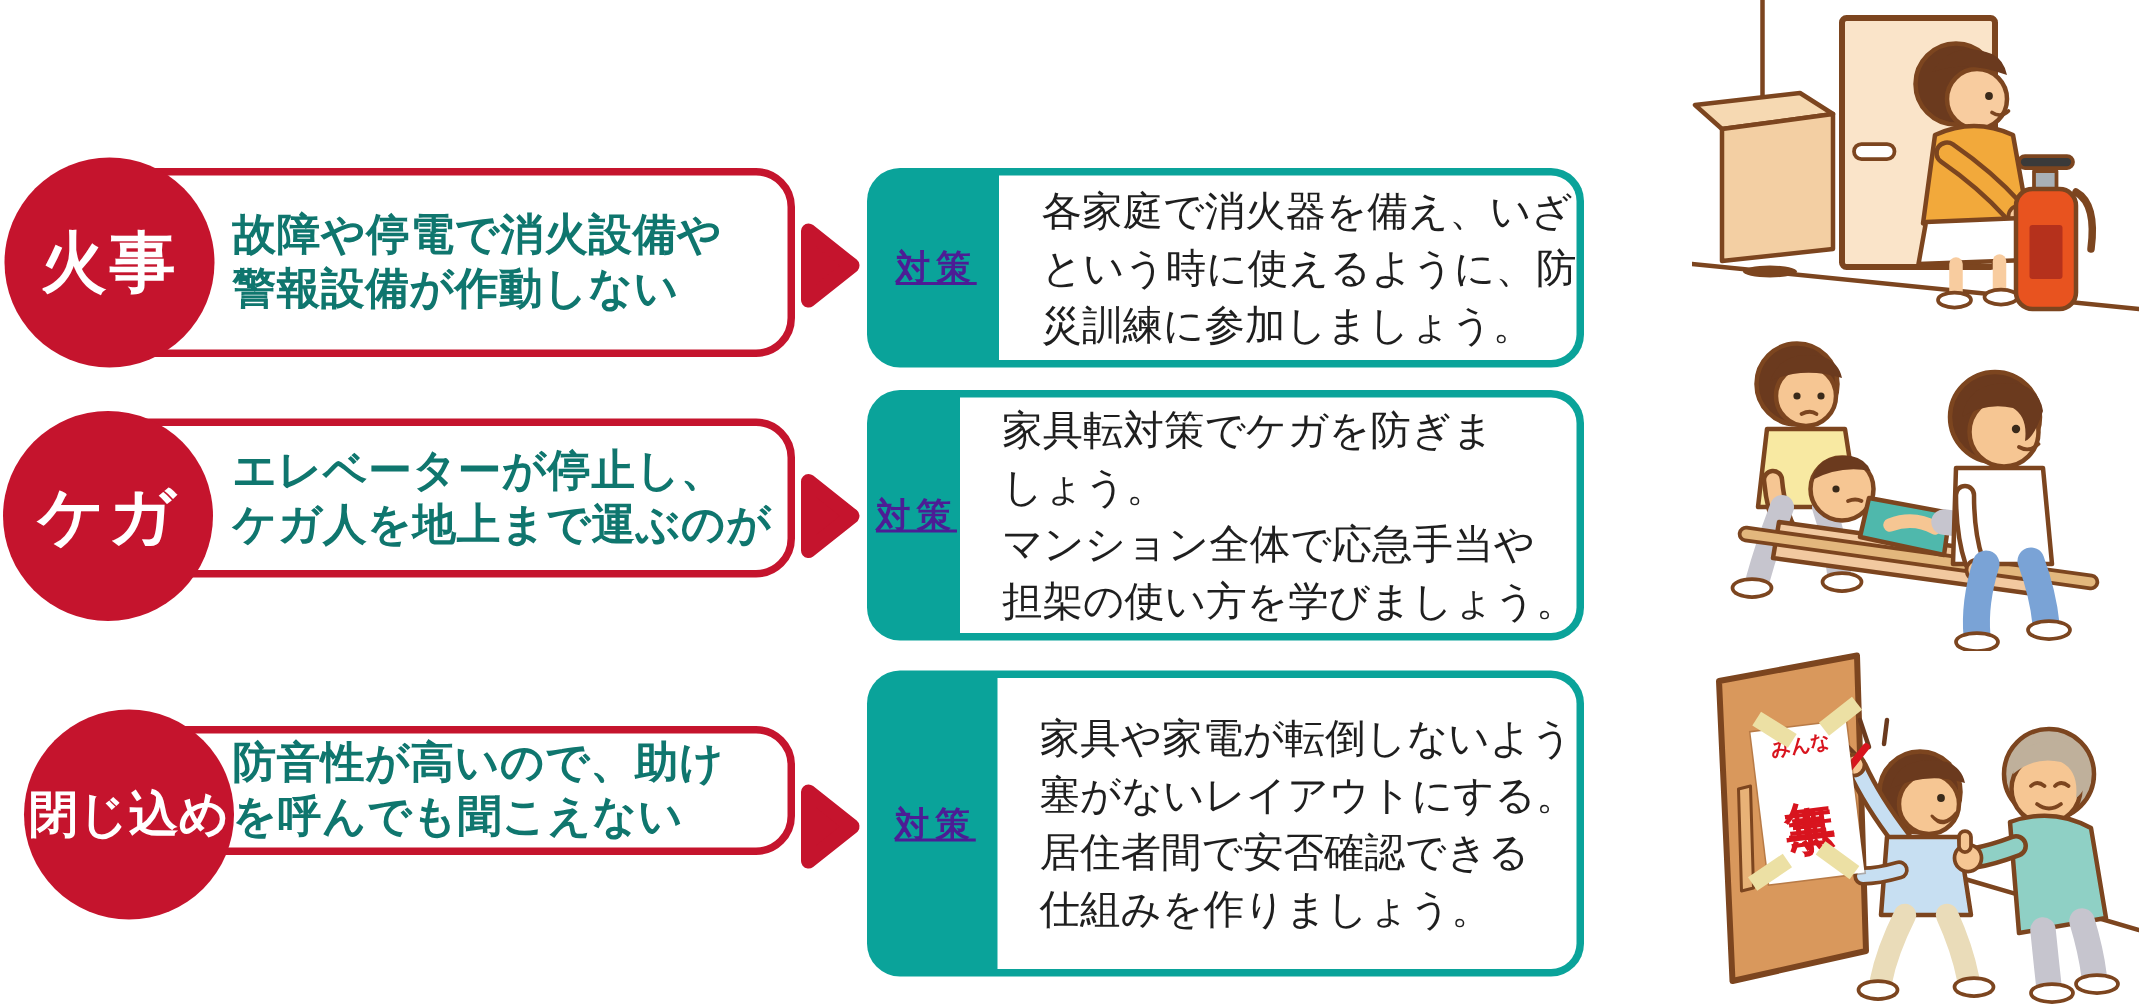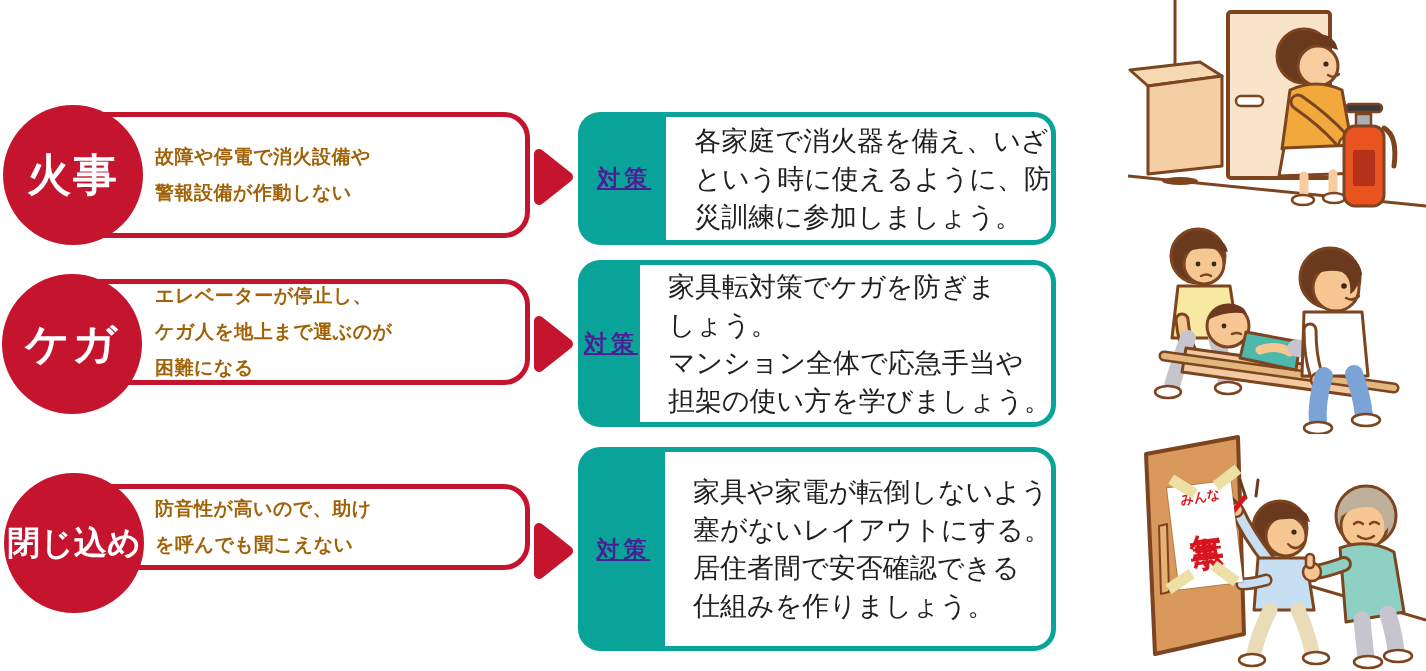--- a/index.html
+++ b/index.html
@@ -6,21 +6,21 @@
   .stage{
     position:relative;width:1426px;height:671px;background:#fff;overflow:hidden;
     font-family:"Liberation Sans",sans-serif;color:#1a1a1a;
   }
   
   .risk-box{
     position:absolute;left:70px;width:460px;background:#fff;
     border:5px solid #c5142d;border-radius:26px;box-sizing:border-box;
     display:flex;flex-direction:column;justify-content:center;padding-left:80px;
   }
-  .risk-line{font-size:19px;line-height:36px;font-weight:800;color:#a16207;letter-spacing:.5px;white-space:nowrap;}
+  .risk-line{font-size:29px;line-height:36px;font-weight:800;color:#0f766e;letter-spacing:.5px;white-space:nowrap;}
   .risk-circle{
     position:absolute;width:140px;height:140px;border-radius:50%;
     background:#c5142d;color:#fff;display:flex;align-items:center;justify-content:center;
     font-weight:800;white-space:nowrap;z-index:3;font-family:Liberation Mono, monospace;
   }
   .risk-circle.big{font-size:44px;letter-spacing:2px;}
   .risk-circle.small{font-size:33px;letter-spacing:0;}
   
   .arrow{position:absolute;width:44px;height:62px;}
   
@@ -73,41 +73,40 @@
     <div class="measure-body">
       <div class="measure-line">各家庭で消火器を備え、いざ</div>
       <div class="measure-line">という時に使えるように、防</div>
       <div class="measure-line">災訓練に参加しましょう。</div>
     </div>
   </div>
 
   <div class="risk-box" style="top:279px;height:106px;">
     <div class="risk-line">エレベーターが停止し、</div>
     <div class="risk-line">ケガ人を地上まで運ぶのが</div>
-    <div class="risk-line">困難になる</div>
   </div>
   <div class="risk-circle big" style="left:2px;top:274px;">ケガ</div>
   <svg class="arrow" style="left:532px;top:313px;" viewBox="0 0 44 62">
     <path d="M7,8 L36,31 L7,54 Z" fill="#c5142d" stroke="#c5142d" stroke-width="10" stroke-linejoin="round"></path>
   </svg>
   <div class="measure-box" style="top:260px;height:167px;">
     <div class="measure-label">対策</div>
     <div class="measure-body">
       <div class="measure-line">家具転対策でケガを防ぎま</div>
       <div class="measure-line">しょう。</div>
       <div class="measure-line">マンション全体で応急手当や</div>
       <div class="measure-line">担架の使い方を学びましょう。</div>
     </div>
   </div>
 
   <div class="risk-box" style="top:484px;height:86px;">
     <div class="risk-line">防音性が高いので、助け</div>
     <div class="risk-line">を呼んでも聞こえない</div>
   </div>
-  <div class="risk-circle small" style="left:4px;top:473px;">閉じ込め</div>
+  <div class="risk-circle small" style="left:16px;top:473px;">閉じ込め</div>
   <svg class="arrow" style="left:532px;top:520px;" viewBox="0 0 44 62">
     <path d="M7,8 L36,31 L7,54 Z" fill="#c5142d" stroke="#c5142d" stroke-width="10" stroke-linejoin="round"></path>
   </svg>
   <div class="measure-box" style="top:447px;height:204px;">
     <div class="measure-label">対策</div>
     <div class="measure-body">
       <div class="measure-line">家具や家電が転倒しないよう</div>
       <div class="measure-line">塞がないレイアウトにする。</div>
       <div class="measure-line">居住者間で安否確認できる</div>
       <div class="measure-line">仕組みを作りましょう。</div>

